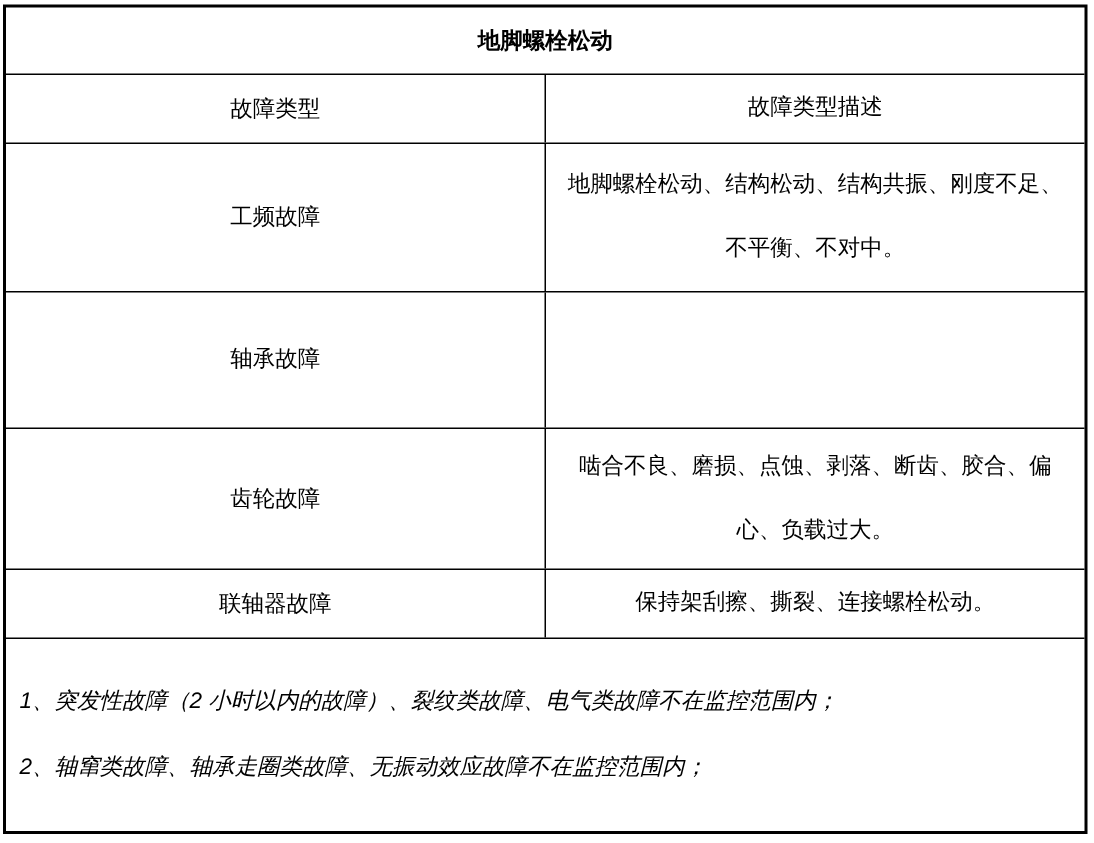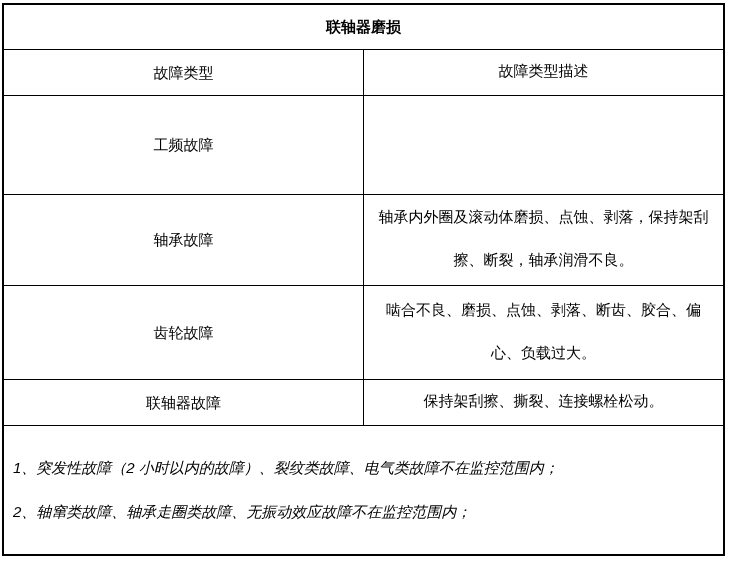--- a/index.html
+++ b/index.html
@@ -90,35 +90,35 @@
     white-space: nowrap;
   }
 </style>
 </head>
 <body>
 
 <div class="page">
   <div class="fault-table">
 
     <div class="trow first title-row">
-      <span>联轴器磨损</span>
+      <span>地脚螺栓松动</span>
     </div>
 
     <div class="trow header-row">
       <div class="cell col1">故障类型</div>
       <div class="cell col2">故障类型描述</div>
     </div>
 
     <div class="trow row-gongpin">
       <div class="cell col1">工频故障</div>
+      <div class="cell col2 multiline">地脚螺栓松动、结构松动、结构共振、刚度不足、不平衡、不对中。</div>
     </div>
 
     <div class="trow row-zhoucheng">
       <div class="cell col1">轴承故障</div>
-      <div class="cell col2 multiline">轴承内外圈及滚动体磨损、点蚀、剥落，保持架刮擦、断裂，轴承润滑不良。</div>
     </div>
 
     <div class="trow row-chilun">
       <div class="cell col1">齿轮故障</div>
       <div class="cell col2 multiline">啮合不良、磨损、点蚀、剥落、断齿、胶合、偏心、负载过大。</div>
     </div>
 
     <div class="trow row-lianzhouqi">
       <div class="cell col1">联轴器故障</div>
       <div class="cell col2">保持架刮擦、撕裂、连接螺栓松动。</div>

